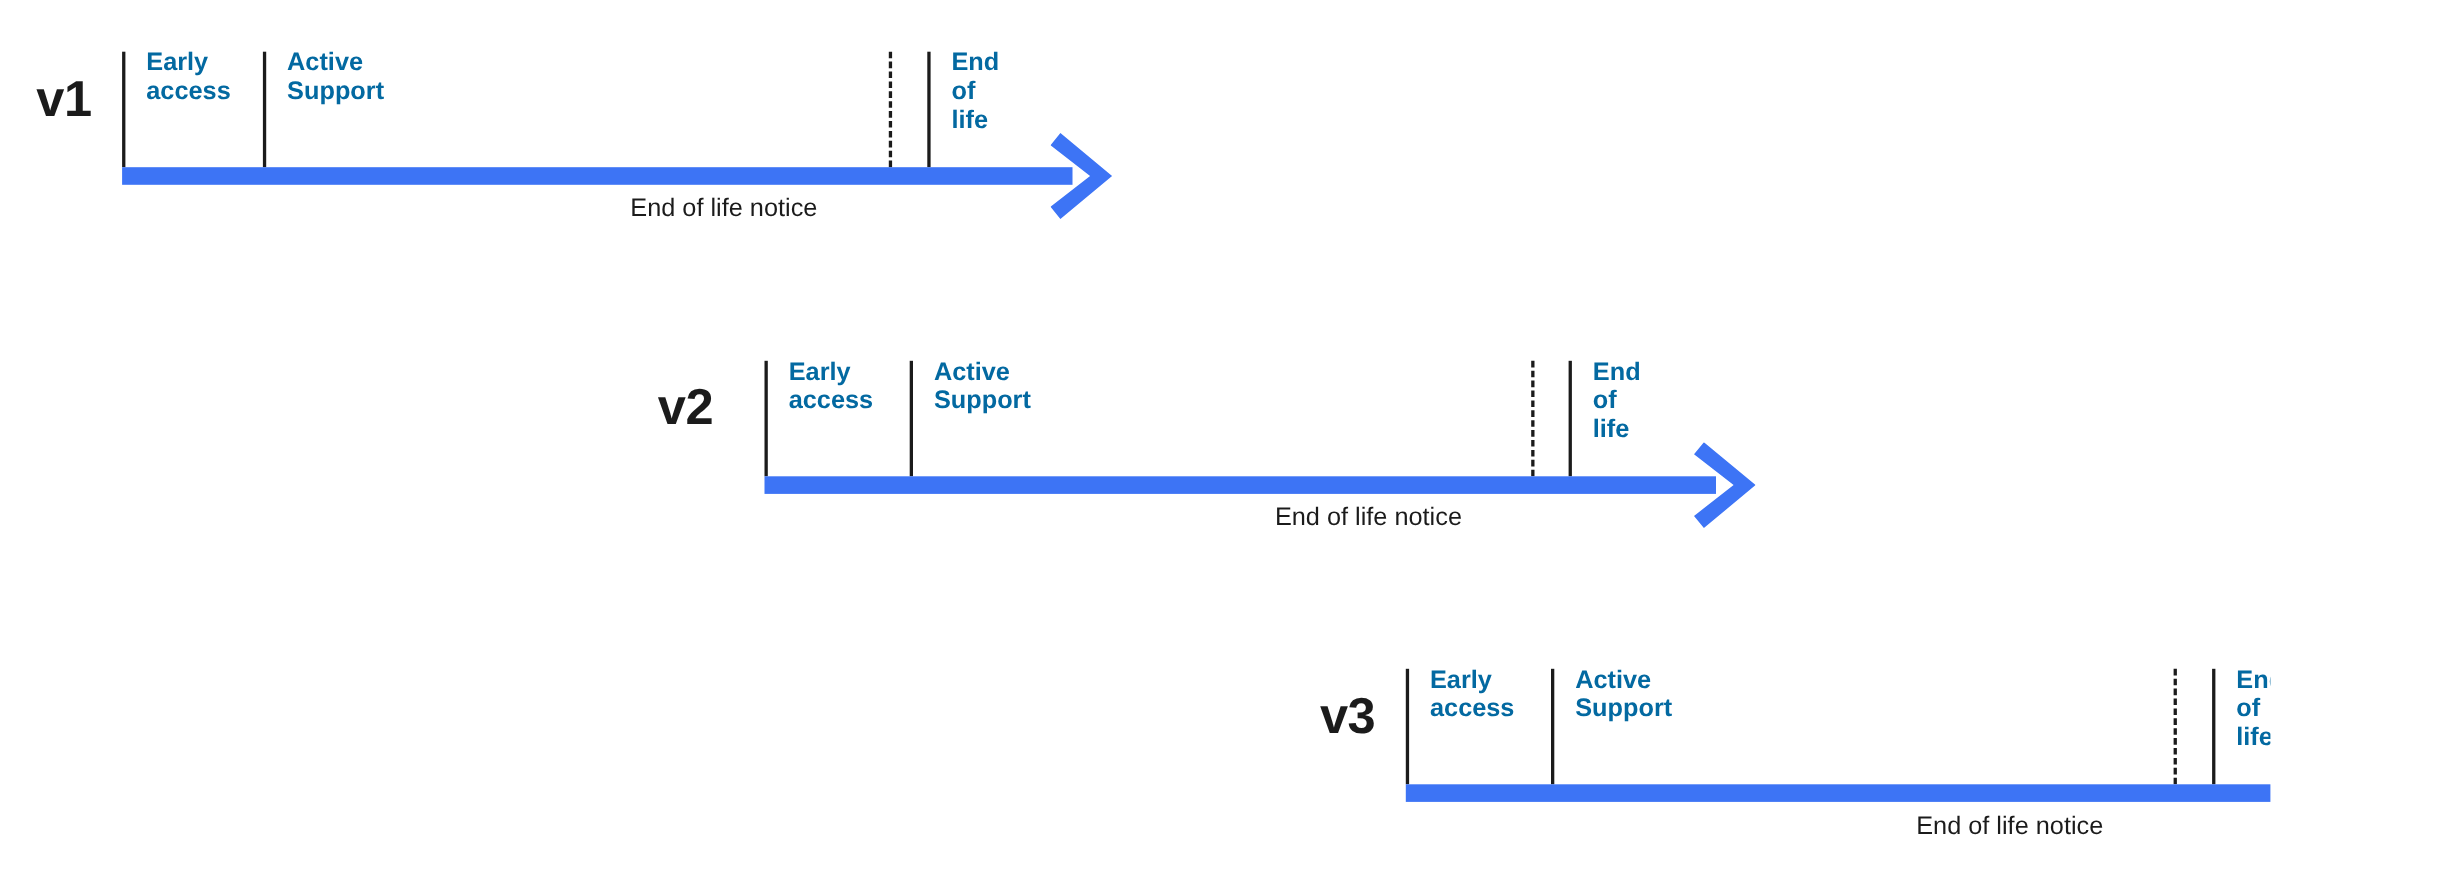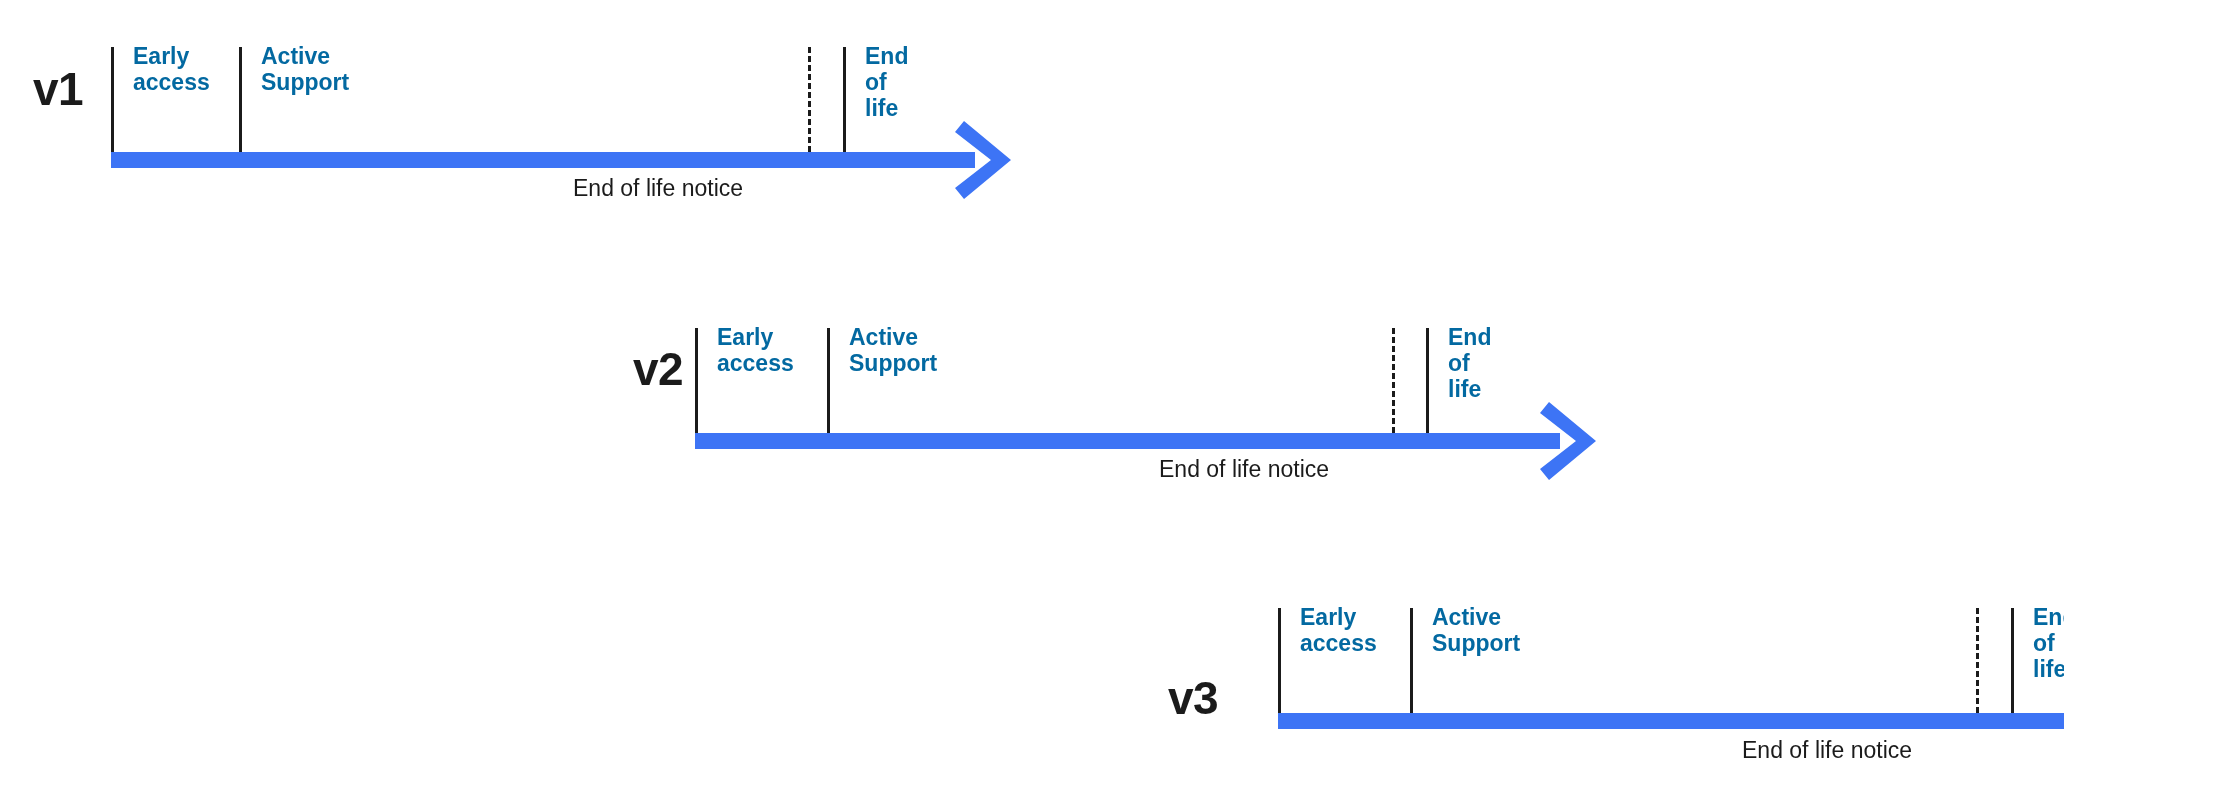--- a/index.html
+++ b/index.html
@@ -82,37 +82,37 @@
 access</div>
       <div class="phase-label" style="left: 261px; top: 44px;">Active Support</div>
       <div class="phase-label" style="left: 865px; top: 44px;">End of life</div>
       <div class="timeline-bar" style="left: 111px; top: 152px; width: 864px;"></div>
       <svg class="arrow-head" width="56" height="78" viewBox="0 0 56 78" style="left: 955px; top: 121px;">
         <path d="M9 0 L56 39 L9 78 L0 67 L36 39 L0 11 Z" fill="#3d74f5"></path>
       </svg>
       <div class="notice-label" style="left: 573px; top: 177px;">End of life notice</div>
     </div>
     <div class="timeline-row">
-      <div class="version-label" style="left: 633px; top: 346px;">v2</div>
+      <div class="version-label" style="left: 598px; top: 346px;">v2</div>
       <div class="phase-divider" style="left: 695px; top: 328px; height: 105px;"></div>
       <div class="phase-divider" style="left: 827px; top: 328px; height: 105px;"></div>
       <div class="phase-divider dashed" style="left: 1392px; top: 328px; height: 105px;"></div>
       <div class="phase-divider" style="left: 1426px; top: 328px; height: 105px;"></div>
       <div class="phase-label" style="left: 717px; top: 325px;">Early
 access</div>
       <div class="phase-label" style="left: 849px; top: 325px;">Active Support</div>
       <div class="phase-label" style="left: 1448px; top: 325px;">End of life</div>
       <div class="timeline-bar" style="left: 695px; top: 433px; width: 865px;"></div>
       <svg class="arrow-head" width="56" height="78" viewBox="0 0 56 78" style="left: 1540px; top: 402px;">
         <path d="M9 0 L56 39 L9 78 L0 67 L36 39 L0 11 Z" fill="#3d74f5"></path>
       </svg>
       <div class="notice-label" style="left: 1159px; top: 458px;">End of life notice</div>
     </div>
     <div class="timeline-row">
-      <div class="version-label" style="left: 1168px; top: 627px; margin-top: 48px;">v3</div>
+      <div class="version-label" style="left: 1200px; top: 627px;">v3</div>
       <div class="phase-divider" style="left: 1278px; top: 608px; height: 105px;"></div>
       <div class="phase-divider" style="left: 1410px; top: 608px; height: 105px;"></div>
       <div class="phase-divider dashed" style="left: 1976px; top: 608px; height: 105px;"></div>
       <div class="phase-divider" style="left: 2011px; top: 608px; height: 105px;"></div>
       <div class="phase-label" style="left: 1300px; top: 605px;">Early
 access</div>
       <div class="phase-label" style="left: 1432px; top: 605px;">Active Support</div>
       <div class="phase-label" style="left: 2033px; top: 605px;">End of life</div>
       <div class="timeline-bar" style="left: 1278px; top: 713px; width: 867px;"></div>
       <svg class="arrow-head" width="56" height="78" viewBox="0 0 56 78" style="left: 2125px; top: 682px;">

